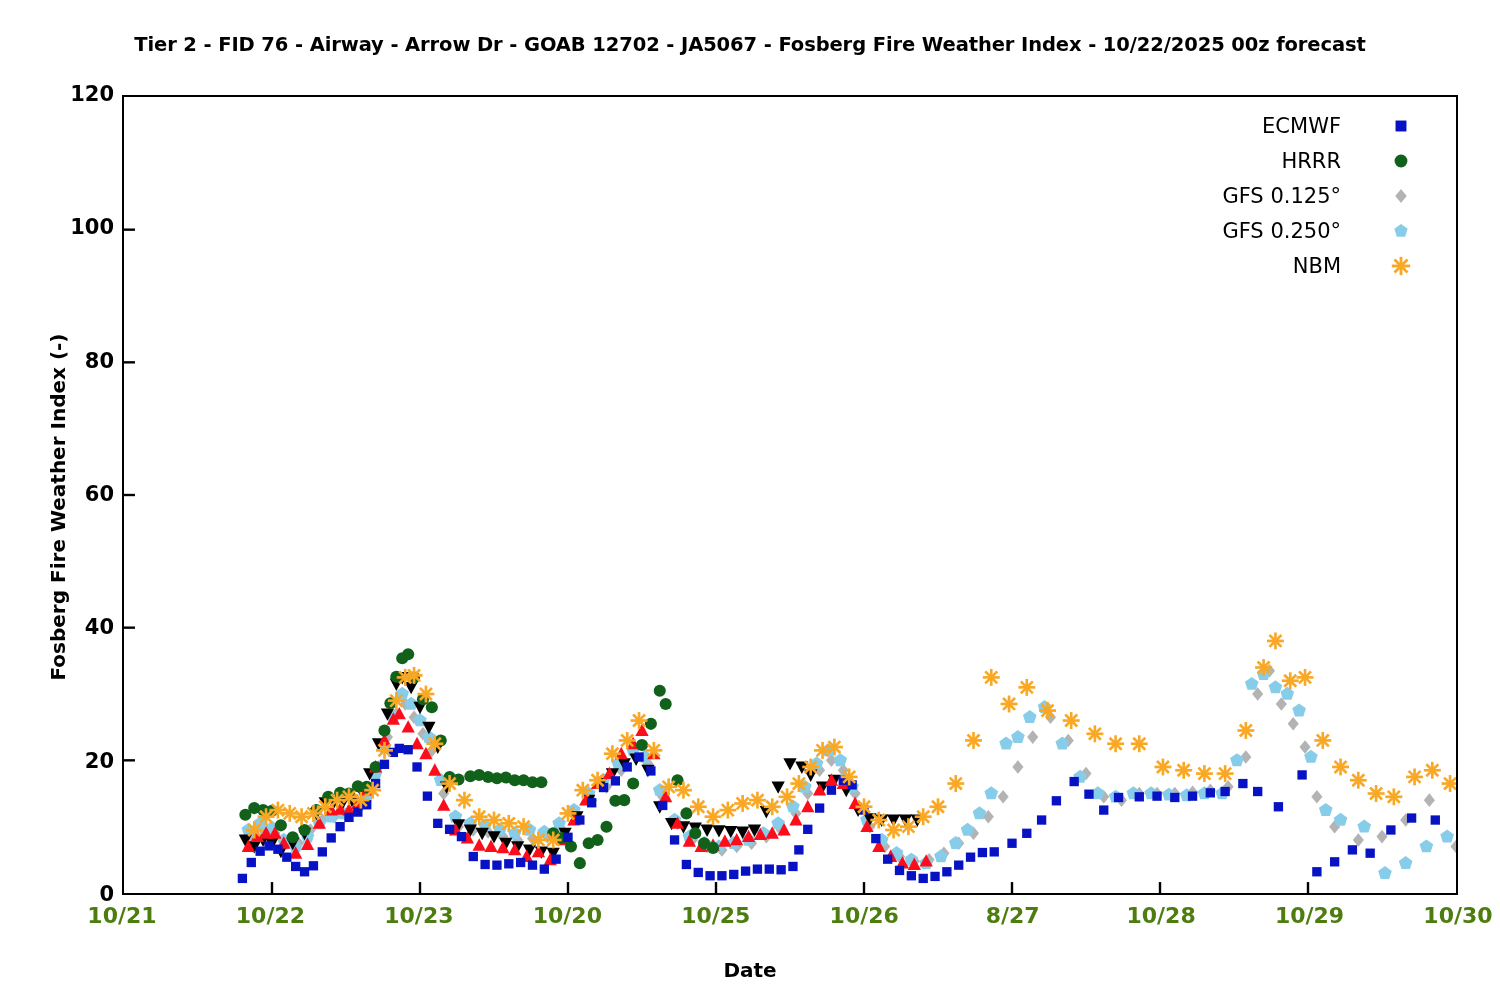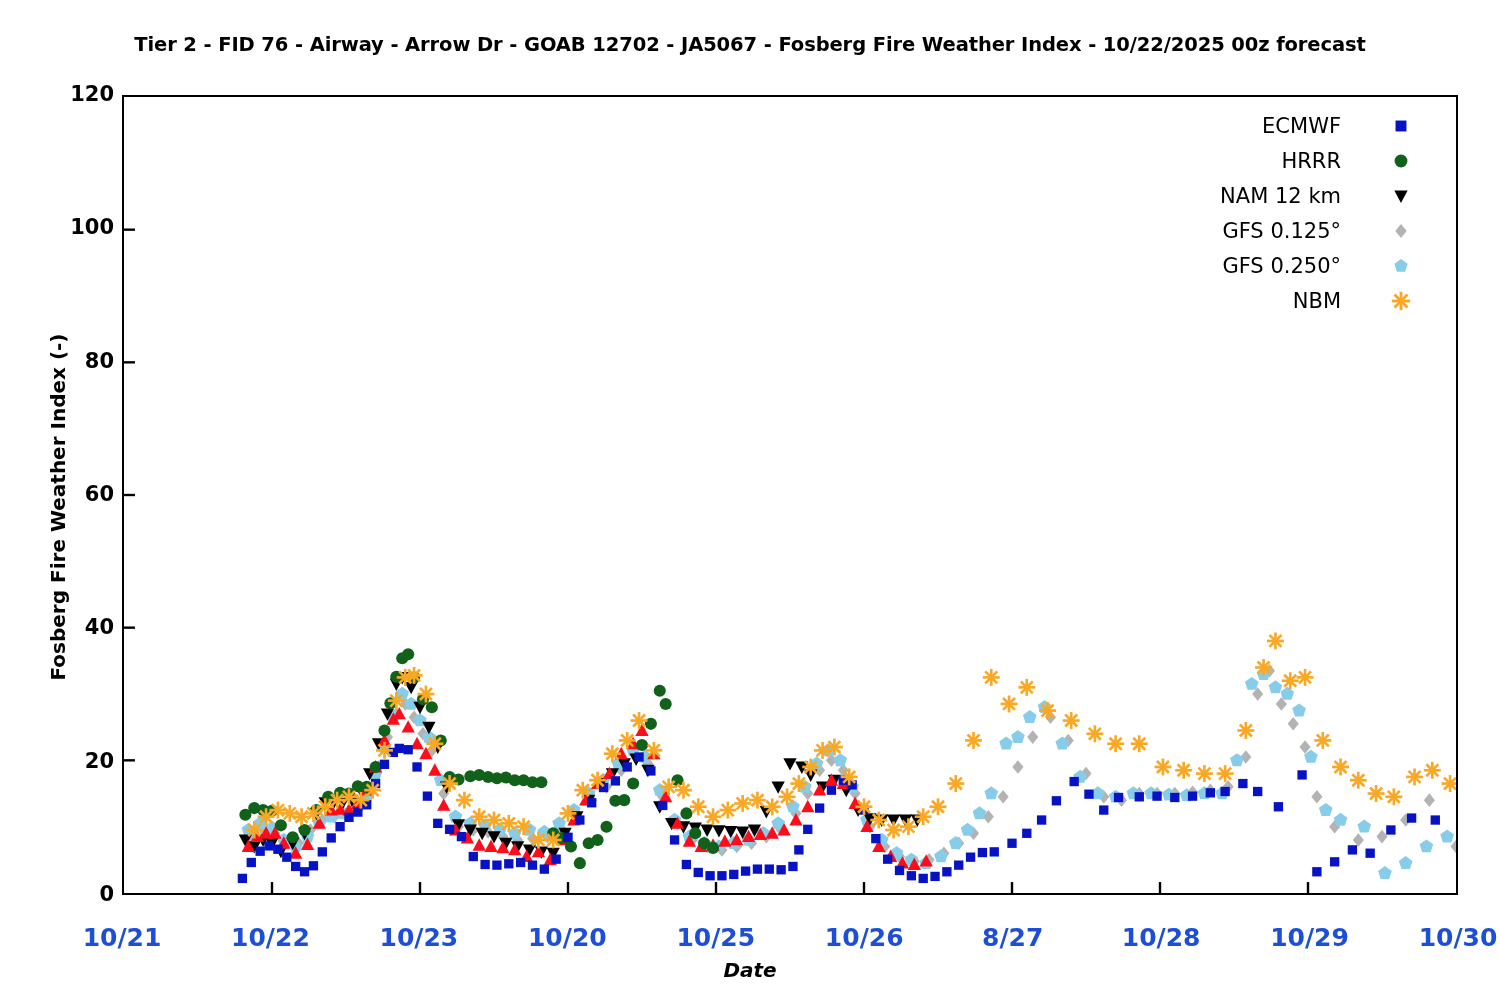--- a/index.html
+++ b/index.html
@@ -56,24 +56,23 @@
     font-size: 21px;
     font-weight: bold;
     color: #000000;
     transform: translateY(-13px);
   }
   .xtick-label {
     position: absolute;
     top: 903px;
     text-align: center;
     width: 140px;
-    font-size: 25px;
+    font-size: 22px;
     font-weight: bold;
-    color: #1d4ed8;
-    margin-top: 20px;
+    color: #4d7c0f;
   }
   #ylabel {
     position: absolute;
     left: -292px;
     top: 495px;
     width: 700px;
     text-align: center;
     font-size: 20px;
     font-weight: bold;
     color: #000000;
@@ -82,21 +81,20 @@
   }
   #xlabel {
     position: absolute;
     left: 0;
     top: 958px;
     width: 1500px;
     text-align: center;
     font-size: 20px;
     font-weight: bold;
     color: #000000;
-    font-style: italic;
   }
   #legend {
     position: absolute;
     left: 1150px;
     top: 108px;
     width: 262px;
   }
   .legend-row {
     height: 35px;
     display: flex;
@@ -2019,30 +2017,20 @@
         <span class="legend-label">HRRR</span>
         <span class="legend-marker">
           <svg width="22" height="26" viewBox="0 0 22 26">
             <g fill="#11611a">
               <circle cx="11" cy="13" r="6.44"></circle>
             </g>
           </svg>
         </span>
       </div>
       <div class="legend-row">
-        <span class="legend-label">NAM 12 km</span>
-        <span class="legend-marker">
-          <svg width="22" height="26" viewBox="0 0 22 26">
-            <g fill="#000000">
-              <polygon points="11,20 17.65,7.54 4.3500000000000005,7.54"></polygon>
-            </g>
-          </svg>
-        </span>
-      </div>
-      <div class="legend-row">
         <span class="legend-label">GFS 0.125°</span>
         <span class="legend-marker">
           <svg width="22" height="26" viewBox="0 0 22 26">
             <g fill="#b3b3b3">
               <polygon points="11,6 16.74,13 11,20 5.260000000000001,13"></polygon>
             </g>
           </svg>
         </span>
       </div>
       <div class="legend-row">

